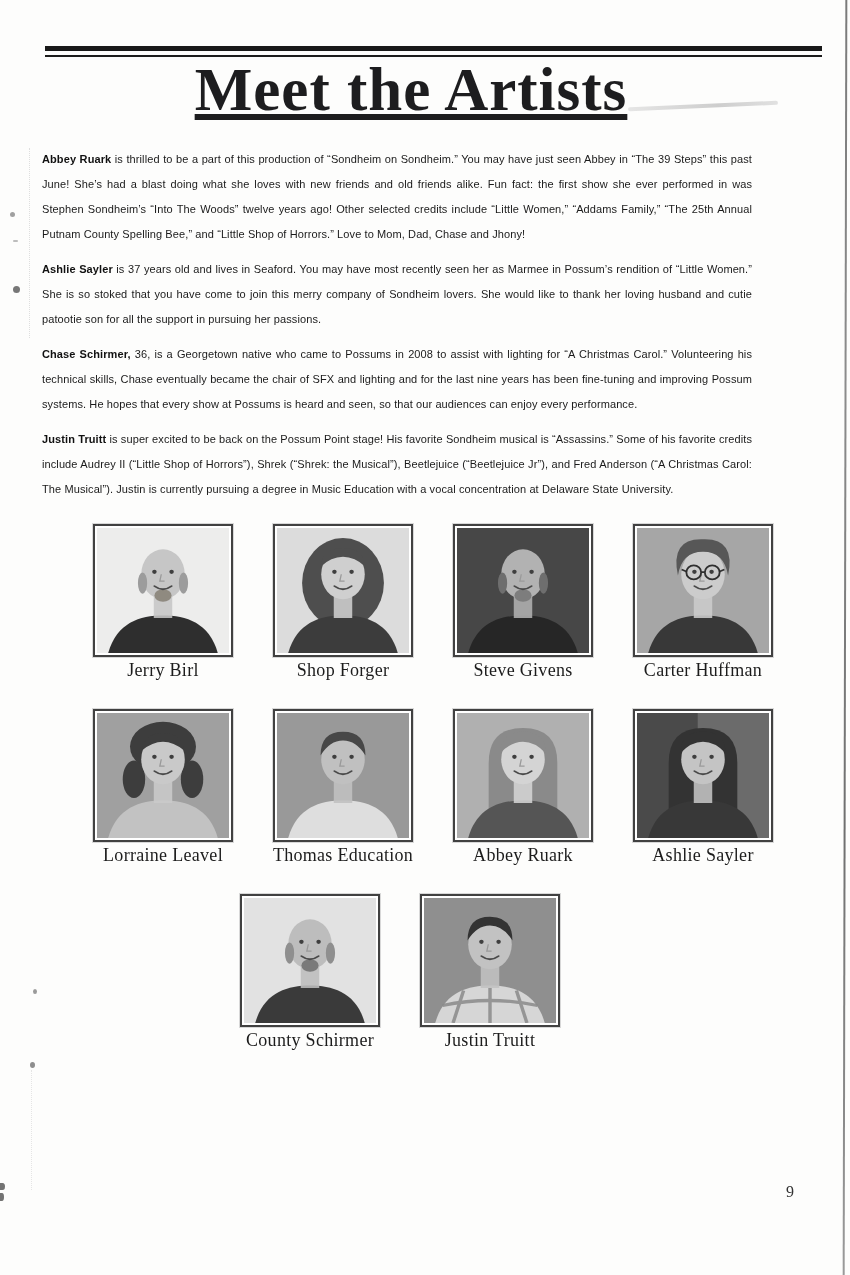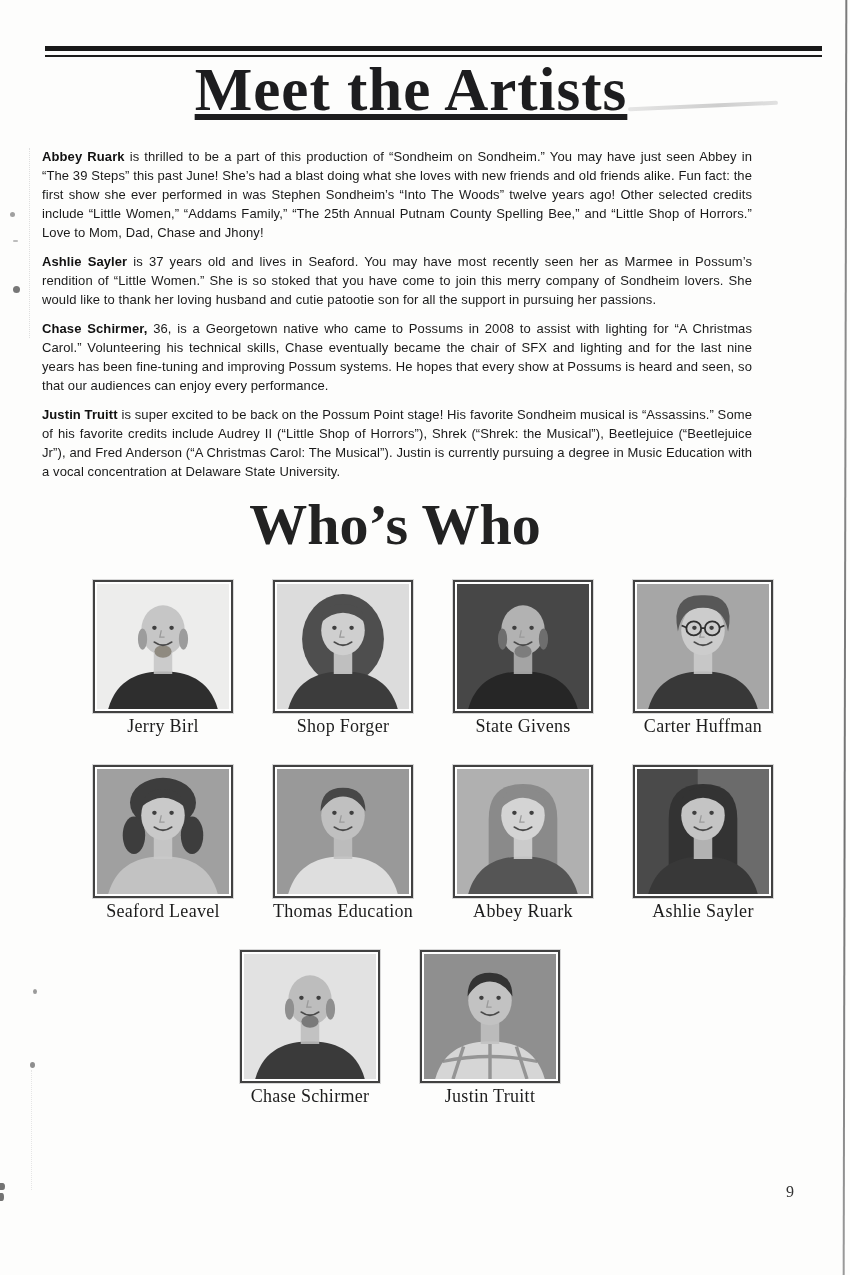--- a/index.html
+++ b/index.html
@@ -29,22 +29,22 @@
     text-align:center;
     margin:0 28px 0 0;
     letter-spacing:1px;
     color:#1d1d1f;
     text-decoration:underline;
   }
 
   
   .bios{margin:24px 82px 0 42px;}
   .bio{
-    font-size:13px;
-    line-height:19px;
+    font-size:11px;
+    line-height:25px;
     text-align:justify;
     margin:0 16px 10px 0;
     color:#1a1a1a;
     letter-spacing:.1px;
   }
   .bio strong{font-weight:bold;color:#111;}
 
   
   .section-title{
     font-family:"Liberation Serif",serif;
@@ -133,21 +133,20 @@
     <h1 class="main-title">Meet the Artists</h1>
   </header>
 
   <section class="bios" id="bios">
       <p class="bio"><strong>Abbey Ruark</strong> <span>is thrilled to be a part of this production of “Sondheim on Sondheim.” You may have just seen Abbey in “The 39 Steps” this past June! She’s had a blast doing what she loves with new friends and old friends alike. Fun fact: the first show she ever performed in was Stephen Sondheim’s “Into The Woods” twelve years ago! Other selected credits include “Little Women,” “Addams Family,” “The 25th Annual Putnam County Spelling Bee,” and “Little Shop of Horrors.” Love to Mom, Dad, Chase and Jhony!</span></p>
       <p class="bio"><strong>Ashlie Sayler</strong> <span>is 37 years old and lives in Seaford. You may have most recently seen her as Marmee in Possum’s rendition of “Little Women.” She is so stoked that you have come to join this merry company of Sondheim lovers. She would like to thank her loving husband and cutie patootie son for all the support in pursuing her passions.</span></p>
       <p class="bio"><strong>Chase Schirmer,</strong> <span>36, is a Georgetown native who came to Possums in 2008 to assist with lighting for “A Christmas Carol.” Volunteering his technical skills, Chase eventually became the chair of SFX and lighting and for the last nine years has been fine-tuning and improving Possum systems. He hopes that every show at Possums is heard and seen, so that our audiences can enjoy every performance.</span></p>
       <p class="bio"><strong>Justin Truitt</strong> <span>is super excited to be back on the Possum Point stage! His favorite Sondheim musical is “Assassins.” Some of his favorite credits include Audrey II (“Little Shop of Horrors”), Shrek (“Shrek: the Musical”), Beetlejuice (“Beetlejuice Jr”), and Fred Anderson (“A Christmas Carol: The Musical”). Justin is currently pursuing a degree in Music Education with a vocal concentration at Delaware State University.</span></p>
     </section>
 
-  <h2 class="section-title">Who’s Who</h2>
 
   <section class="cast" id="cast">
       <div class="cast-row">
         <figure class="cast-cell">
           <div class="photo-frame">
             <svg viewBox="0 0 100 100" preserveAspectRatio="none" xmlns="http://www.w3.org/2000/svg">
               <rect width="100" height="100" fill="#ededec"></rect>
               <path d="M8,102 C14,76 32,70 50,70 C68,70 86,76 92,102 Z" fill="#2e2e2e"></path>
               <rect x="43" y="50" width="14" height="22" fill="#c6c6c6" opacity="0.88"></rect>
               <ellipse cx="50" cy="37" rx="16.5" ry="20" fill="#c6c6c6"></ellipse>
@@ -188,21 +187,21 @@
               <ellipse cx="50" cy="37" rx="16.5" ry="20" fill="#b2b2b2"></ellipse>
               <ellipse cx="34.5" cy="44" rx="3.5" ry="8.5" fill="#6e6e6e"></ellipse>
               <ellipse cx="65.5" cy="44" rx="3.5" ry="8.5" fill="#6e6e6e"></ellipse>
               <ellipse cx="50" cy="54" rx="6.5" ry="5" fill="#7d7d7d"></ellipse>
               <circle cx="43.5" cy="35" r="1.7" fill="#3f3f3f"></circle>
               <circle cx="56.5" cy="35" r="1.7" fill="#3f3f3f"></circle>
               <path d="M48.7,37 L47.6,42.5 L51.2,42.5" stroke="#9a9a9a" stroke-width="1" fill="none"></path>
               <path d="M43.5,46.5 Q50,51.5 56.5,46.5" stroke="#4a4a4a" stroke-width="1.5" fill="none" stroke-linecap="round"></path>
             </svg>
           </div>
-          <figcaption class="cast-name">State Givens</figcaption>
+          <figcaption class="cast-name">Steve Givens</figcaption>
         </figure>
         <figure class="cast-cell">
           <div class="photo-frame">
             <svg viewBox="0 0 100 100" preserveAspectRatio="none" xmlns="http://www.w3.org/2000/svg">
               <rect width="100" height="100" fill="#a6a6a6"></rect>
               <path d="M8,102 C14,76 32,70 50,70 C68,70 86,76 92,102 Z" fill="#383838"></path>
               <rect x="43" y="50" width="14" height="22" fill="#cccccc" opacity="0.88"></rect>
               <ellipse cx="50" cy="37" rx="16.5" ry="20" fill="#cccccc"></ellipse>
               <path d="M31,38 Q25,8 50,9 Q75,8 69,38 Q66,19 50,19 Q34,19 31,38 Z" fill="#575757"></path>
               <circle cx="43.5" cy="35" r="1.7" fill="#3f3f3f"></circle>
@@ -232,21 +231,21 @@
               <path d="M8,102 C14,76 32,70 50,70 C68,70 86,76 92,102 Z" fill="#c2c2c2"></path>
               <rect x="43" y="50" width="14" height="22" fill="#c9c9c9" opacity="0.88"></rect>
               <ellipse cx="50" cy="37" rx="16.5" ry="20" fill="#c9c9c9"></ellipse>
               <path d="M34,30 Q36,16 50,16 Q64,16 66,30 Q58,23 50,23 Q42,23 34,30 Z" fill="#3d3d3d"></path>
               <circle cx="43.5" cy="35" r="1.7" fill="#3f3f3f"></circle>
               <circle cx="56.5" cy="35" r="1.7" fill="#3f3f3f"></circle>
               <path d="M48.7,37 L47.6,42.5 L51.2,42.5" stroke="#9a9a9a" stroke-width="1" fill="none"></path>
               <path d="M43.5,46.5 Q50,51.5 56.5,46.5" stroke="#4a4a4a" stroke-width="1.5" fill="none" stroke-linecap="round"></path>
             </svg>
           </div>
-          <figcaption class="cast-name">Seaford Leavel</figcaption>
+          <figcaption class="cast-name">Lorraine Leavel</figcaption>
         </figure>
         <figure class="cast-cell">
           <div class="photo-frame">
             <svg viewBox="0 0 100 100" preserveAspectRatio="none" xmlns="http://www.w3.org/2000/svg">
               <rect width="100" height="100" fill="#999999"></rect>
               <path d="M8,102 C14,76 32,70 50,70 C68,70 86,76 92,102 Z" fill="#dedede"></path>
               <rect x="43" y="50" width="14" height="22" fill="#c0c0c0" opacity="0.88"></rect>
               <ellipse cx="50" cy="37" rx="16.5" ry="20" fill="#c0c0c0"></ellipse>
               <path d="M33,34 Q33,15 50,15 Q67,15 67,34 Q60,22 50,22 Q40,22 33,34 Z" fill="#474747"></path>
               <circle cx="43.5" cy="35" r="1.7" fill="#3f3f3f"></circle>
@@ -303,21 +302,21 @@
               <ellipse cx="50" cy="37" rx="16.5" ry="20" fill="#bdbdbd"></ellipse>
               <ellipse cx="34.5" cy="44" rx="3.5" ry="8.5" fill="#8f8f8f"></ellipse>
               <ellipse cx="65.5" cy="44" rx="3.5" ry="8.5" fill="#8f8f8f"></ellipse>
               <ellipse cx="50" cy="54" rx="6.5" ry="5" fill="#7a7a7a"></ellipse>
               <circle cx="43.5" cy="35" r="1.7" fill="#3f3f3f"></circle>
               <circle cx="56.5" cy="35" r="1.7" fill="#3f3f3f"></circle>
               <path d="M48.7,37 L47.6,42.5 L51.2,42.5" stroke="#9a9a9a" stroke-width="1" fill="none"></path>
               <path d="M43.5,46.5 Q50,51.5 56.5,46.5" stroke="#4a4a4a" stroke-width="1.5" fill="none" stroke-linecap="round"></path>
             </svg>
           </div>
-          <figcaption class="cast-name">Chase Schirmer</figcaption>
+          <figcaption class="cast-name">County Schirmer</figcaption>
         </figure>
         <figure class="cast-cell">
           <div class="photo-frame">
             <svg viewBox="0 0 100 100" preserveAspectRatio="none" xmlns="http://www.w3.org/2000/svg">
               <rect width="100" height="100" fill="#8f8f8f"></rect>
               <path d="M8,102 C14,76 32,70 50,70 C68,70 86,76 92,102 Z" fill="#d6d6d6"></path>
               <g stroke="#8a8a8a" stroke-width="2.6" fill="none" opacity="0.85">
                 <path d="M30,74 L22,100"></path>
                 <path d="M50,72 L50,100"></path>
                 <path d="M70,74 L78,100"></path>

